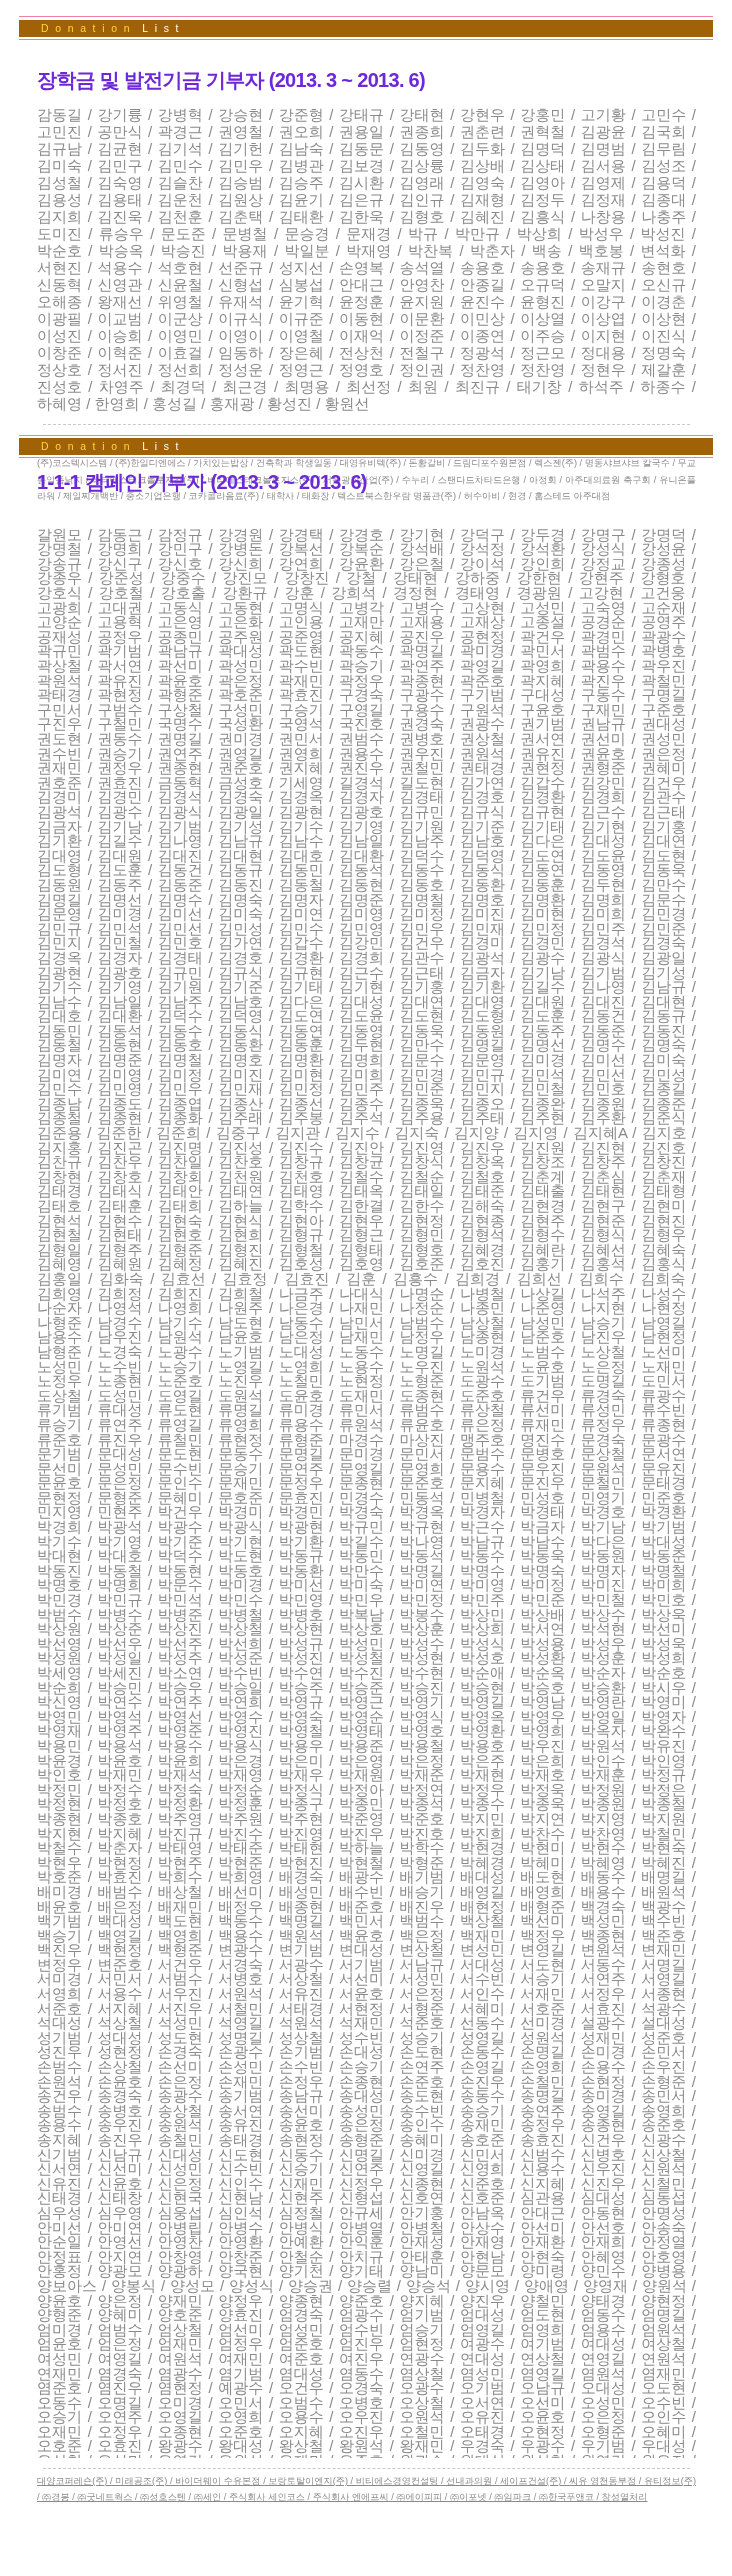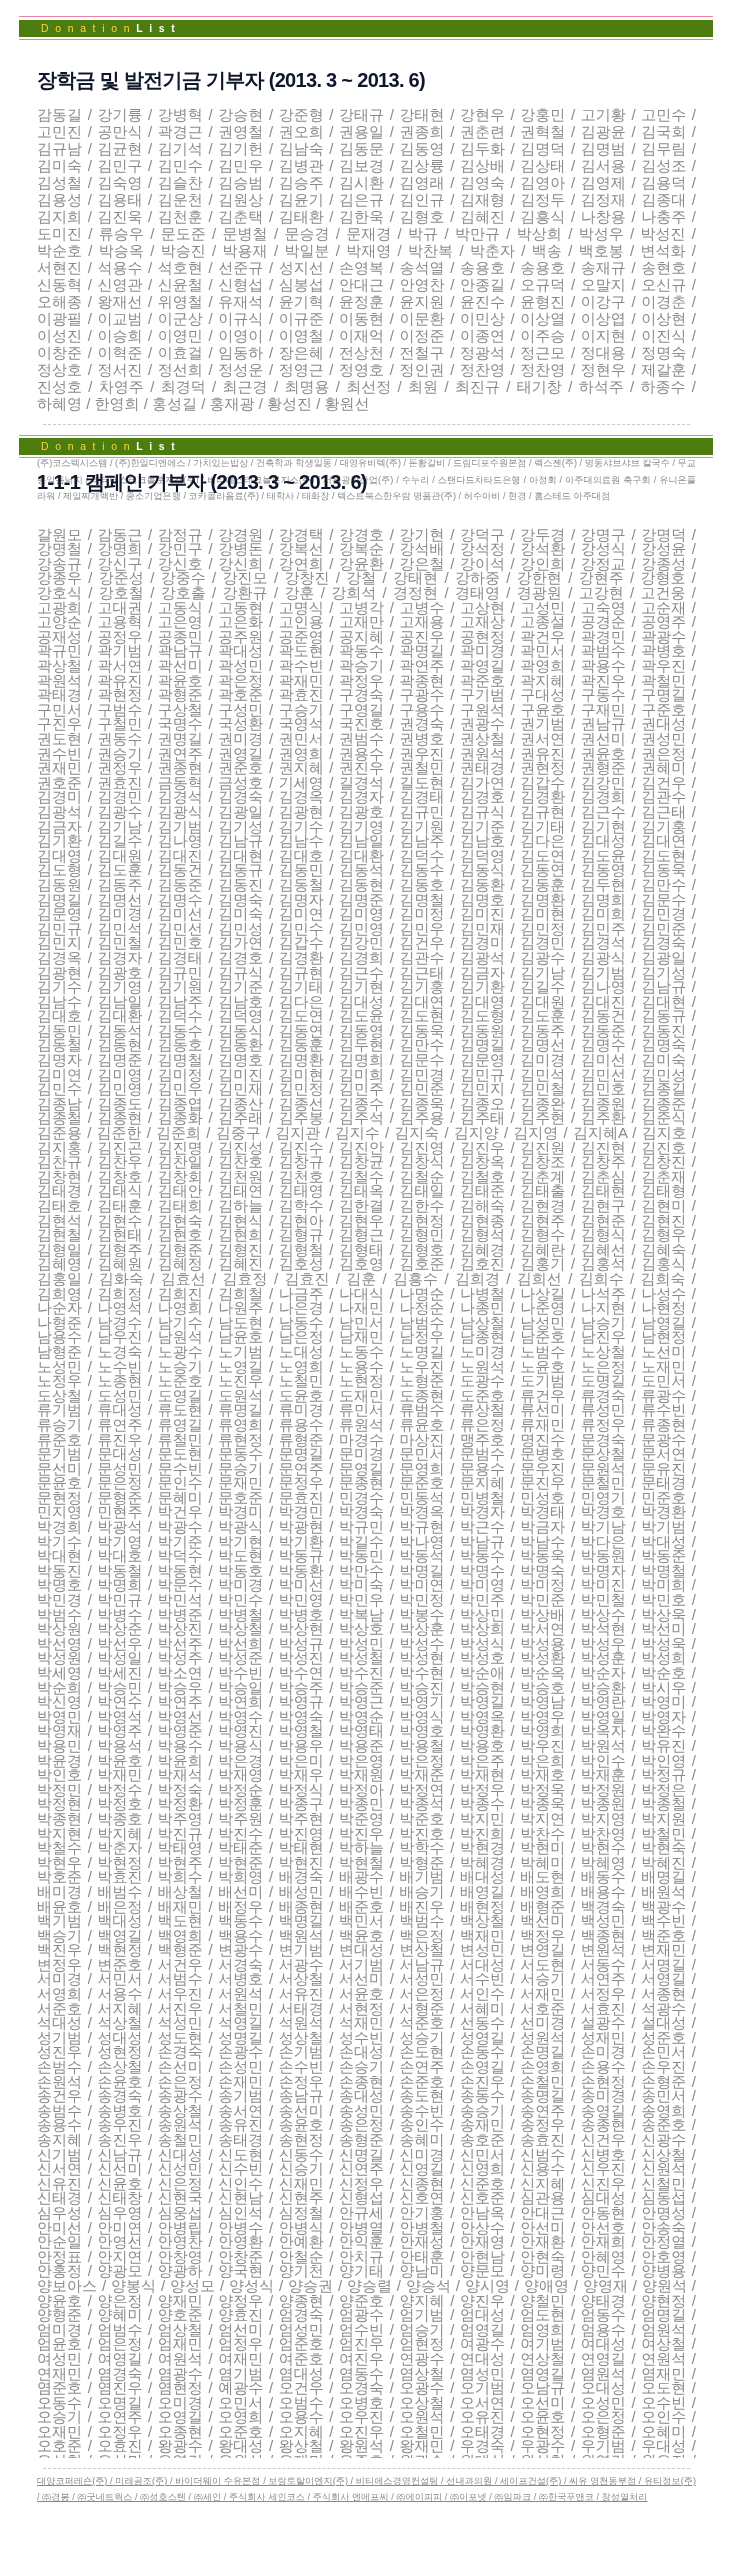--- a/index.html
+++ b/index.html
@@ -1,22 +1,22 @@
 <!DOCTYPE html>
 <html style="font-size:12px"><head>
 <meta charset="utf-8">
 <style>
   html,body{margin:0;padding:0;background:#ffffff;}
   body{width:732px;height:2576px;overflow:hidden;position:relative;
        font-family:"Liberation Sans",sans-serif;}
   .banner{position:absolute;left:18.6px;right:18.6px;border-top:0.7px solid #f07fa4;border-bottom:0.7px solid #f07fa4;padding:2.2px 0;}
-  .banner-inner{background:#4d7c0f;height:17px;display:flex;align-items:center;padding-left:22.4px;}
+  .banner-inner{background:#a16207;height:17px;display:flex;align-items:center;padding-left:22.4px;}
   .banner-word1{color:#ffd83d;font-size:10.4px;letter-spacing:6.7px;font-weight:400;}
-  .banner-word2{color:#ffffff;font-size:10.4px;letter-spacing:6.7px;font-weight:700;margin-left:0;}
-  .page-title{position:absolute;left:37px;right:36px;color:#0f172a;font-size:20px;font-weight:600;letter-spacing:-0.7px;}
+  .banner-word2{color:#ffffff;font-size:10.4px;letter-spacing:6.7px;font-weight:400;margin-left:6px;}
+  .page-title{position:absolute;left:37px;right:36px;color:#6d28d9;font-size:20px;font-weight:600;letter-spacing:-0.7px;}
   .flowblock{position:absolute;left:37px;right:36px;}
   .names{color:#8a8a8a;font-size:15px;text-align:justify;word-break:keep-all;}
   .names-s1{line-height:17px;}
   .names-s2{line-height:14.6px;height:1930px;overflow:hidden;}
   .orgs{color:#8a8a8a;font-size:9.2px;line-height:16.4px;text-align:justify;}
   .dashed{height:0;border-top:1.5px dashed #c9c9c9;margin:0 6px;}
   .sep1{margin-top:12px;}
   .orgs1{margin-top:14px;}
   .sep2{margin-top:10.4px;}
   .orgs2{margin-top:4px;text-decoration:underline;}

